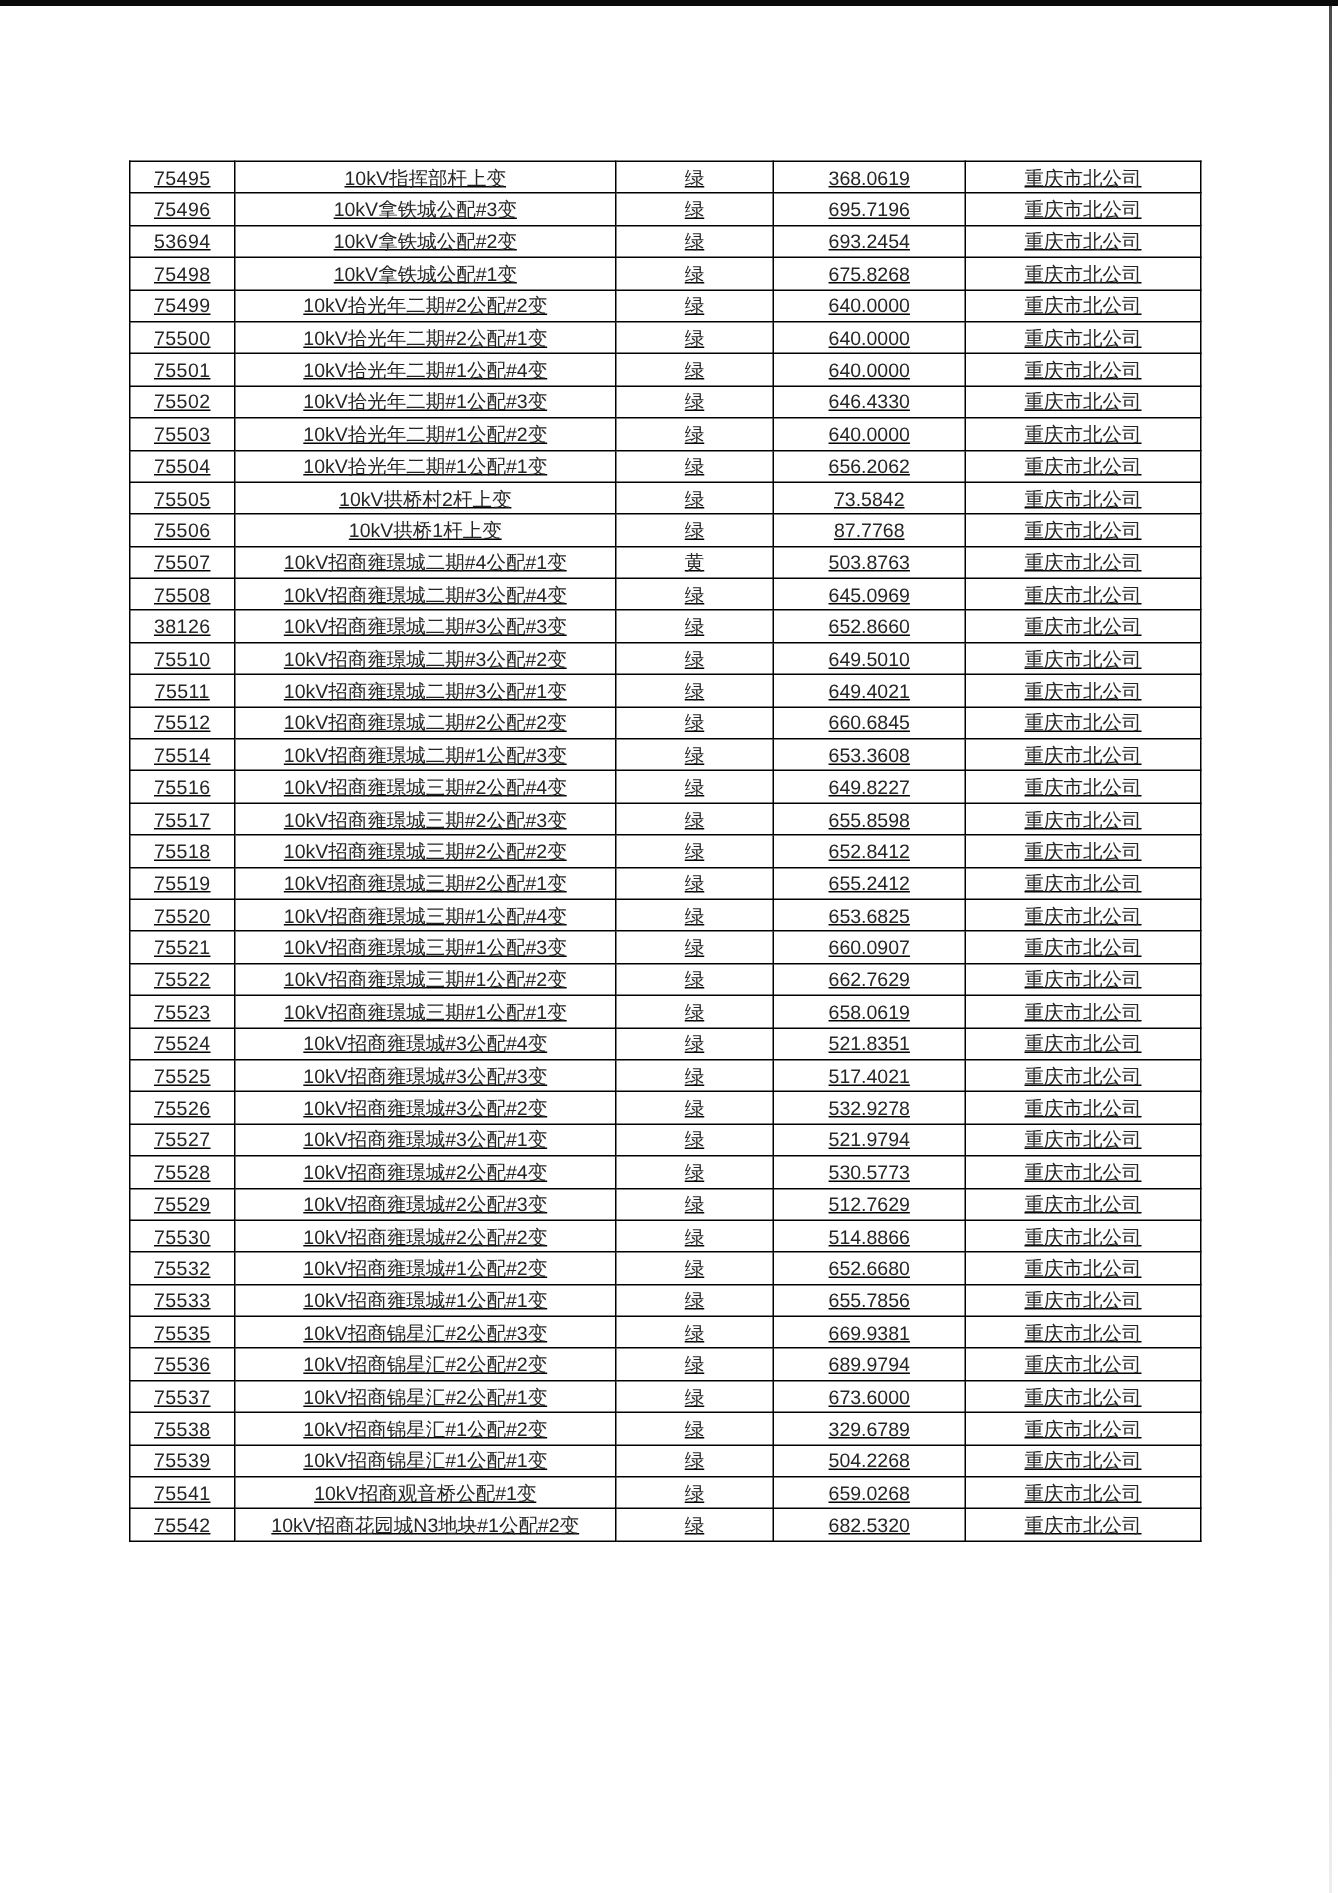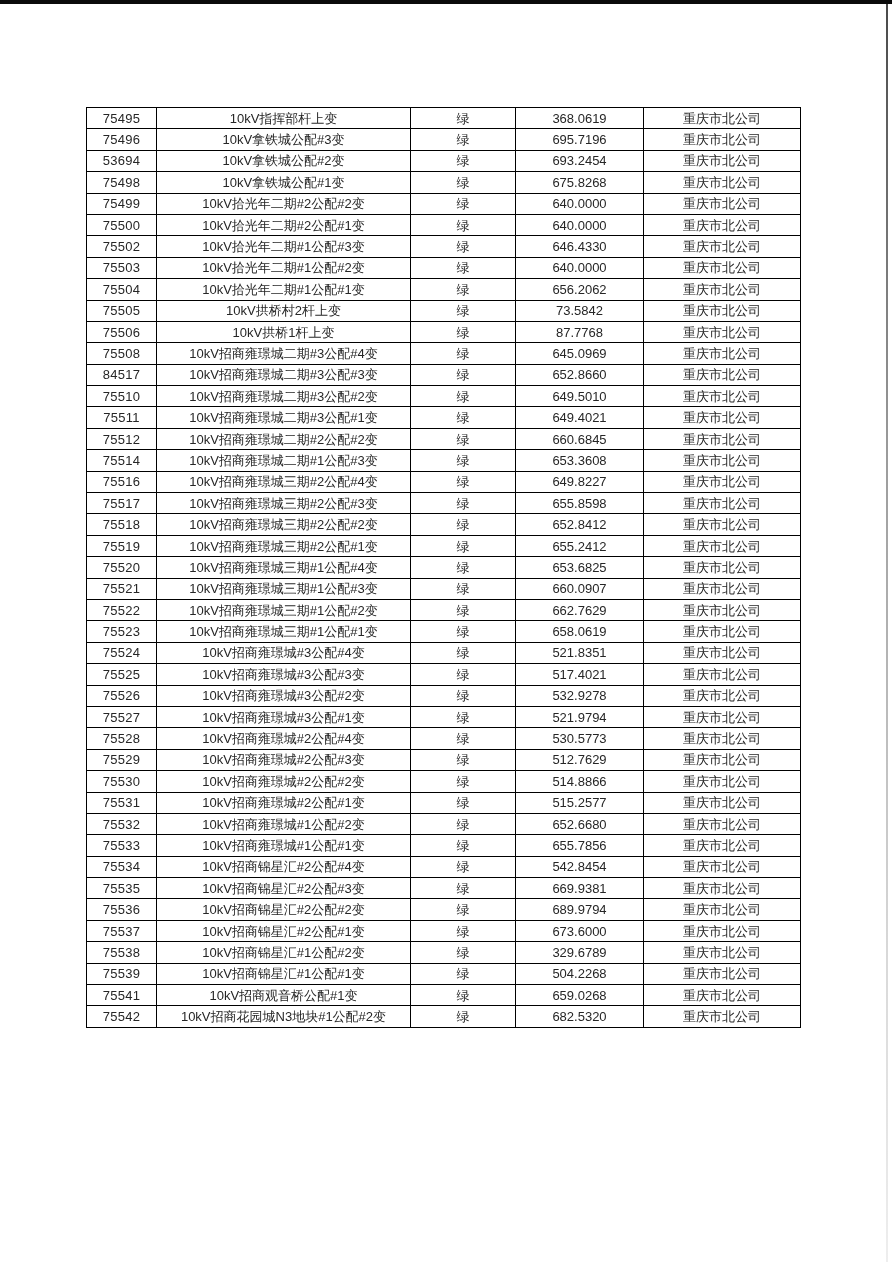--- a/index.html
+++ b/index.html
@@ -23,20 +23,21 @@
     top: 4px;
     left: 886px;
     width: 2px;
     height: 1258px;
     background: linear-gradient(to bottom, #4a4a4a 0%, #9a9a9a 35%, #d8d8d8 75%, #eeeeee 100%);
   }
   .table-wrap {
     position: absolute;
     left: 86px;
     top: 107px;
+    text-decoration: underline;
   }
   table.data-table {
     border-collapse: collapse;
     table-layout: fixed;
     width: 714px;
   }
   table.data-table td {
     border: 1px solid #000000;
     padding: 0 2px;
     height: 20.4px;
@@ -102,20 +103,27 @@
           <td class="c-company">重庆市北公司</td>
         </tr>
         <tr>
           <td class="c-id">75500</td>
           <td class="c-name">10kV拾光年二期#2公配#1变</td>
           <td class="c-status">绿</td>
           <td class="c-value">640.0000</td>
           <td class="c-company">重庆市北公司</td>
         </tr>
         <tr>
+          <td class="c-id">75501</td>
+          <td class="c-name">10kV拾光年二期#1公配#4变</td>
+          <td class="c-status">绿</td>
+          <td class="c-value">640.0000</td>
+          <td class="c-company">重庆市北公司</td>
+        </tr>
+        <tr>
           <td class="c-id">75502</td>
           <td class="c-name">10kV拾光年二期#1公配#3变</td>
           <td class="c-status">绿</td>
           <td class="c-value">646.4330</td>
           <td class="c-company">重庆市北公司</td>
         </tr>
         <tr>
           <td class="c-id">75503</td>
           <td class="c-name">10kV拾光年二期#1公配#2变</td>
           <td class="c-status">绿</td>
@@ -137,28 +145,35 @@
           <td class="c-company">重庆市北公司</td>
         </tr>
         <tr>
           <td class="c-id">75506</td>
           <td class="c-name">10kV拱桥1杆上变</td>
           <td class="c-status">绿</td>
           <td class="c-value">87.7768</td>
           <td class="c-company">重庆市北公司</td>
         </tr>
         <tr>
+          <td class="c-id">75507</td>
+          <td class="c-name">10kV招商雍璟城二期#4公配#1变</td>
+          <td class="c-status">黄</td>
+          <td class="c-value">503.8763</td>
+          <td class="c-company">重庆市北公司</td>
+        </tr>
+        <tr>
           <td class="c-id">75508</td>
           <td class="c-name">10kV招商雍璟城二期#3公配#4变</td>
           <td class="c-status">绿</td>
           <td class="c-value">645.0969</td>
           <td class="c-company">重庆市北公司</td>
         </tr>
         <tr>
-          <td class="c-id">84517</td>
+          <td class="c-id">38126</td>
           <td class="c-name">10kV招商雍璟城二期#3公配#3变</td>
           <td class="c-status">绿</td>
           <td class="c-value">652.8660</td>
           <td class="c-company">重庆市北公司</td>
         </tr>
         <tr>
           <td class="c-id">75510</td>
           <td class="c-name">10kV招商雍璟城二期#3公配#2变</td>
           <td class="c-status">绿</td>
           <td class="c-value">649.5010</td>
@@ -284,45 +299,31 @@
           <td class="c-company">重庆市北公司</td>
         </tr>
         <tr>
           <td class="c-id">75530</td>
           <td class="c-name">10kV招商雍璟城#2公配#2变</td>
           <td class="c-status">绿</td>
           <td class="c-value">514.8866</td>
           <td class="c-company">重庆市北公司</td>
         </tr>
         <tr>
-          <td class="c-id">75531</td>
-          <td class="c-name">10kV招商雍璟城#2公配#1变</td>
-          <td class="c-status">绿</td>
-          <td class="c-value">515.2577</td>
-          <td class="c-company">重庆市北公司</td>
-        </tr>
-        <tr>
           <td class="c-id">75532</td>
           <td class="c-name">10kV招商雍璟城#1公配#2变</td>
           <td class="c-status">绿</td>
           <td class="c-value">652.6680</td>
           <td class="c-company">重庆市北公司</td>
         </tr>
         <tr>
           <td class="c-id">75533</td>
           <td class="c-name">10kV招商雍璟城#1公配#1变</td>
           <td class="c-status">绿</td>
           <td class="c-value">655.7856</td>
-          <td class="c-company">重庆市北公司</td>
-        </tr>
-        <tr>
-          <td class="c-id">75534</td>
-          <td class="c-name">10kV招商锦星汇#2公配#4变</td>
-          <td class="c-status">绿</td>
-          <td class="c-value">542.8454</td>
           <td class="c-company">重庆市北公司</td>
         </tr>
         <tr>
           <td class="c-id">75535</td>
           <td class="c-name">10kV招商锦星汇#2公配#3变</td>
           <td class="c-status">绿</td>
           <td class="c-value">669.9381</td>
           <td class="c-company">重庆市北公司</td>
         </tr>
         <tr>

